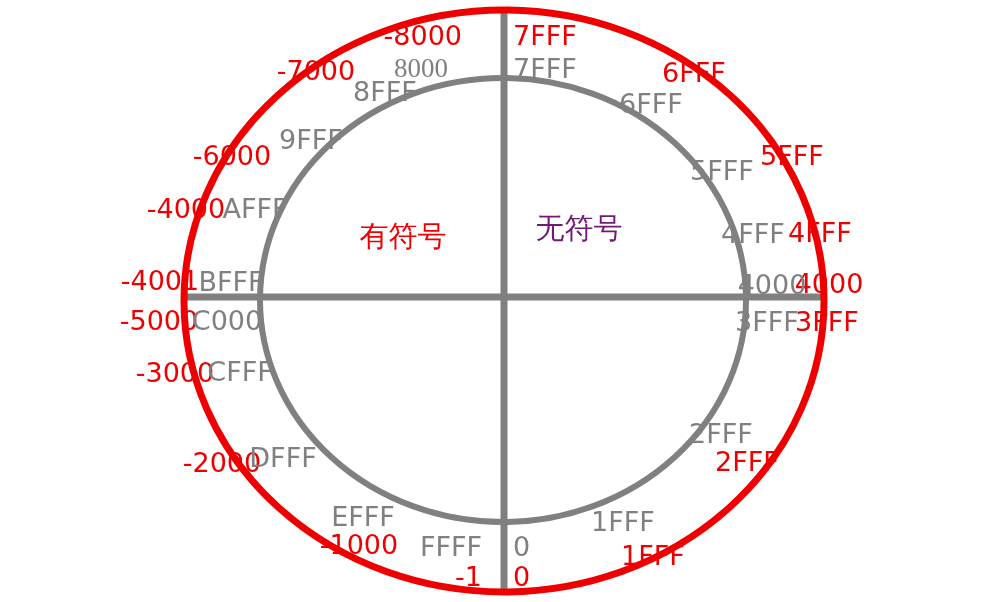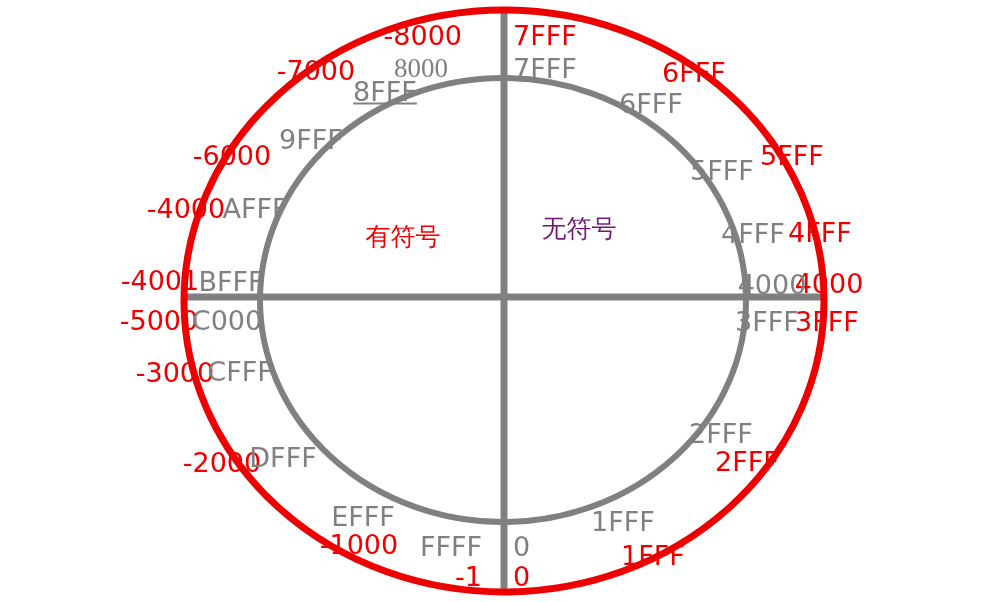--- a/index.html
+++ b/index.html
@@ -27,21 +27,21 @@
   }
   .lbl {
     position: absolute;
     white-space: nowrap;
     font-size: 27px;
     line-height: 1;
     letter-spacing: 0px;
   }
   .lbl.signed   { color: #ee0000; }
   .lbl.unsigned { color: #808080; }
-  .lbl.center-title { font-size: 25px; }
+  .lbl.center-title { font-size: 29px; }
   
   .a-l  { transform: translate(0, -50%); }
   .a-r  { transform: translate(-100%, -50%); }
   .a-c  { transform: translate(-50%, -50%); }
 </style>
 </head>
 <body>
 
 <div id="stage" style="background: rgb(255, 255, 255);">
 
@@ -70,21 +70,21 @@
       <div class="lbl signed a-c" style="left: 827px; top: 321px;">3FFF</div>
       <div class="lbl signed a-c" style="left: 175px; top: 372px;">-3000</div>
       <div class="lbl signed a-c" style="left: 747px; top: 461px;">2FFF</div>
       <div class="lbl signed a-c" style="left: 222px; top: 462px;">-2000</div>
       <div class="lbl signed a-c" style="left: 653px; top: 555px;">1FFF</div>
       <div class="lbl signed a-c" style="left: 359px; top: 544px;">-1000</div>
       <div class="lbl signed a-r" style="left: 482px; top: 576px;">-1</div>
       <div class="lbl signed a-l" style="left: 513px; top: 576px;">0</div>
       <div class="lbl unsigned a-r" style="left: 448px; top: 68px; font-family: Liberation Serif, serif;">8000</div>
       <div class="lbl unsigned a-l" style="left: 513px; top: 68px;">7FFF</div>
-      <div class="lbl unsigned a-c" style="left: 385px; top: 91px; text-decoration: underline;">8FFF</div>
+      <div class="lbl unsigned a-c" style="left: 385px; top: 91px;">8FFF</div>
       <div class="lbl unsigned a-c" style="left: 651px; top: 103px;">6FFF</div>
       <div class="lbl unsigned a-c" style="left: 311px; top: 139px;">9FFF</div>
       <div class="lbl unsigned a-c" style="left: 722px; top: 170px;">5FFF</div>
       <div class="lbl unsigned a-c" style="left: 255px; top: 208px;">AFFF</div>
       <div class="lbl unsigned a-c" style="left: 753px; top: 233px;">4FFF</div>
       <div class="lbl unsigned a-c" style="left: 231px; top: 281px;">BFFF</div>
       <div class="lbl unsigned a-c" style="left: 772px; top: 284px;">4000</div>
       <div class="lbl unsigned a-c" style="left: 227px; top: 320px;">C000</div>
       <div class="lbl unsigned a-c" style="left: 767px; top: 321px;">3FFF</div>
       <div class="lbl unsigned a-c" style="left: 240px; top: 371px;">CFFF</div>

